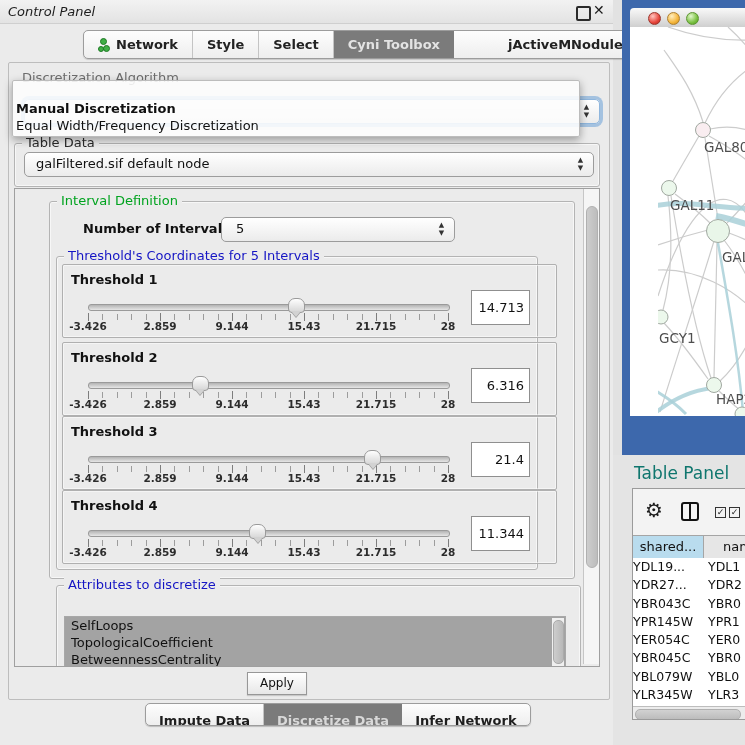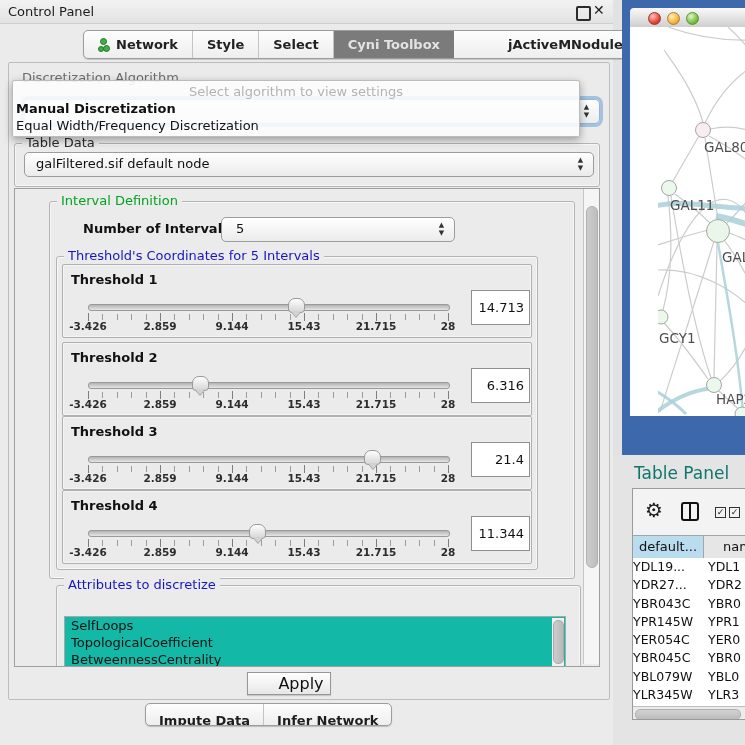--- a/index.html
+++ b/index.html
@@ -4,21 +4,21 @@
 <style>
   html,body{margin:0;padding:0;background:#d8d8d8;}
   #root{position:relative;width:745px;height:745px;overflow:hidden;
         font-family:"DejaVu Sans","Liberation Sans",sans-serif;background:#e2e2e2;
         -webkit-font-smoothing:antialiased;}
   .abs{position:absolute;}
 
   
   #control-panel{left:0;top:0;width:613px;height:745px;background:#ebebeb;}
   #cp-titlebar{left:0;top:0;width:613px;height:23px;background:linear-gradient(#f2f2f2,#e3e3e3);
-               border-bottom:1px solid #cfcfcf;}
+               border-bottom:1px solid #cfcfcf;font-style:italic;}
   #cp-title{left:8px;top:4px;font-size:13px;color:#1c1c1c;}
   #cp-float{left:576px;top:6px;width:11px;height:11px;border:2px solid #2b2b2b;border-radius:2px;}
   #cp-close{left:593px;top:2px;font-size:14px;font-weight:bold;color:#1c1c1c;}
 
   
   #top-tabs{left:83px;top:30px;height:27px;display:flex;border:1px solid #9c9c9c;border-radius:5px;
             overflow:hidden;background:linear-gradient(#fdfdfd,#eeeeee);box-shadow:0 1px 1px rgba(0,0,0,.15);}
   .ttab{display:flex;align-items:center;gap:6px;padding:0 14px;font-size:13px;font-weight:600;color:#222;
         border-right:1px solid #c4c4c4;white-space:nowrap;}
   .ttab:last-child{border-right:none;margin-left:40px;}
@@ -63,46 +63,46 @@
                       background:linear-gradient(90deg,#cdcdcd,#bdbdbd);border:1px solid #b0b0b0;}
 
   #interval-group{left:34px;top:12px;width:524px;height:376px;}
   #noi-label{left:68px;top:32px;font-size:13px;font-weight:bold;color:#111;}
   #noi-combo{left:206px;top:28px;width:232px;height:23px;border:1px solid #9c9c9c;border-radius:5px;
              background:linear-gradient(#ffffff,#ebebeb);}
   #noi-value{position:absolute;left:14px;top:3px;font-size:13px;color:#111;}
 
   #thr-group{left:41px;top:67px;width:480px;height:312px;}
   .thr-box{position:absolute;left:5px;width:468px;height:72px;border:1px solid #b0b0b0;border-radius:2px;
-           box-shadow:inset 0 0 0 1px rgba(255,255,255,.5);}
+           box-shadow:inset 0 0 0 1px rgba(255,255,255,.5);padding-left:25px;}
   .thr-title{position:absolute;left:8px;top:7px;font-size:13px;font-weight:bold;color:#111;}
   .sl-track{position:absolute;left:25px;top:39px;width:360px;height:5px;border-radius:3px;
             background:linear-gradient(#b3b3b3,#e6e6e6);border:1px solid #9a9a9a;}
   .sl-thumb{position:absolute;top:33px;width:15px;height:13px;background:linear-gradient(#fefefe,#d6d6d6);
             border:1px solid #9a9a9a;border-radius:7px 7px 4px 4px;z-index:2;}
   .sl-thumb::after{content:"";position:absolute;left:2.5px;top:12px;border-left:5px solid transparent;
             border-right:5px solid transparent;border-top:6px solid #d2d2d2;filter:drop-shadow(0 1px 0 #9a9a9a);}
   .ticks{position:absolute;left:25px;top:49px;width:361px;height:6px;
          background:repeating-linear-gradient(90deg,#9c9c9c 0 1px,transparent 1px 14.4px);}
   .major-tick{position:absolute;top:48px;width:1px;height:8px;background:#7d7d7d;}
   .tick-label{position:absolute;top:55px;transform:translateX(-50%);font-size:10.5px;font-weight:bold;color:#2c2c2c;}
   .thr-value{position:absolute;left:408px;top:25px;width:52px;height:33px;background:#fff;border:1px solid #8f8f8f;
              font-size:13px;color:#111;text-align:right;line-height:33px;padding-right:5px;}
 
   #attr-group{left:41px;top:396px;width:523px;height:100px;}
   #attr-subtitle{position:absolute;left:3px;top:12px;font-size:13px;font-weight:bold;color:#111;}
-  #attr-list{position:absolute;left:7px;top:30px;width:500px;height:50px;background:#14b8a6;border:1px solid #a8a8a8;overflow:hidden;}
+  #attr-list{position:absolute;left:7px;top:30px;width:500px;height:50px;background:#a3a3a3;border:1px solid #a8a8a8;overflow:hidden;}
   .attr-item{height:17px;line-height:17px;font-size:13px;color:#111;padding-left:6px;white-space:nowrap;}
   #attr-vsb{position:absolute;right:1px;top:1px;width:12px;height:48px;background:#f0f0f0;}
   #attr-vsb .thumb-v{position:absolute;left:1px;top:2px;width:9px;height:42px;border-radius:5px;
                      background:linear-gradient(90deg,#cdcdcd,#b8b8b8);border:1px solid #aaa;}
 
   #apply-btn{left:247px;top:672px;width:58px;height:21px;border:1px solid #979797;border-radius:0;
-             background:linear-gradient(#ffffff,#e7e7e7);font-size:16px;color:#111;text-align:center;line-height:21px;
-             box-shadow:0 1px 1px rgba(0,0,0,.15);padding-left:24px;}
+             background:linear-gradient(#ffffff,#e7e7e7);font-size:12px;color:#111;text-align:center;line-height:21px;
+             box-shadow:0 1px 1px rgba(0,0,0,.15);}
 
   #bottom-tabs{left:145px;top:703px;height:21px;display:flex;border:1px solid #9c9c9c;border-radius:5px;overflow:hidden;
                background:linear-gradient(#fdfdfd,#eeeeee);box-shadow:0 1px 1px rgba(0,0,0,.2);}
   .btab{display:flex;align-items:center;padding:16px 13px;font-size:13px;font-weight:600;color:#1e1e1e;border-right:1px solid #c4c4c4;}
   .btab:last-child{border-right:none;}
   .btab.selected{background:#7b7b7b;color:#d9d9d9;border-right:none;}
 
   
   #net-frame{left:622px;top:0;width:123px;height:455px;background:#3d68ac;}
   #net-titlebar{position:absolute;left:8px;top:8px;width:115px;height:19px;
@@ -172,21 +172,20 @@
     </div>
 
     <div id="outer-box" class="abs"></div>
 
     <span id="algo-label" class="abs">Discretization Algorithm</span>
     <div id="algo-combo" class="abs">
       <span class="stepper">▲<br>▼</span>
     </div>
 
     <div id="algo-popup" class="abs">
-      <div class="pop-row" id="pop-placeholder">Select algorithm to view settings</div>
       <div class="pop-row" id="pop-opt0">Manual Discretization</div>
       <div class="pop-row" id="pop-opt1">Equal Width/Frequency Discretization</div>
     </div>
 
     <div id="tabledata-group" class="groupbox abs">
       <span class="gtitle black">Table Data</span>
     </div>
     <div id="tabledata-combo" class="abs">
       <span id="tabledata-value">galFiltered.sif default node</span>
       <span class="stepper">▲<br>▼</span>
@@ -298,20 +297,23 @@
       <div id="inner-vsb">
           <div class="thumb-v"></div>
         </div>
     </div>
 
     <div id="apply-btn" class="abs">Apply</div>
 
     <div id="bottom-tabs" class="abs">
       <span class="btab">
           <span>Impute Data</span>
+        </span>
+      <span class="btab selected">
+          <span>Discretize Data</span>
         </span>
       <span class="btab">
           <span>Infer Network</span>
         </span>
     </div>
   </div>
 
   <div id="net-frame" class="abs">
     <div id="net-titlebar">
       <span id="tl-red" class="tlight"></span>
@@ -372,21 +374,21 @@
   <div id="table-panel" class="abs">
     <span id="tp-title">Table Panel</span>
     <div id="tp-box">
       <div id="tp-toolbar">
         <span id="gear-icon">⚙</span>
         <span id="split-icon"></span>
         <span id="cb1" class="cb-icon">✓</span>
         <span id="cb2" class="cb-icon">✓</span>
       </div>
       <div id="tp-header">
-        <span class="tp-hcell c1">default...</span>
+        <span class="tp-hcell c1">shared...</span>
         <span class="tp-hcell c2">name</span>
       </div>
       <div id="tp-rows">
           <div class="tp-row">
             <span class="tp-cell c1">YDL19...</span>
             <span class="tp-cell c2">YDL1</span>
           </div>
           <div class="tp-row">
             <span class="tp-cell c1">YDR27...</span>
             <span class="tp-cell c2">YDR2</span>

